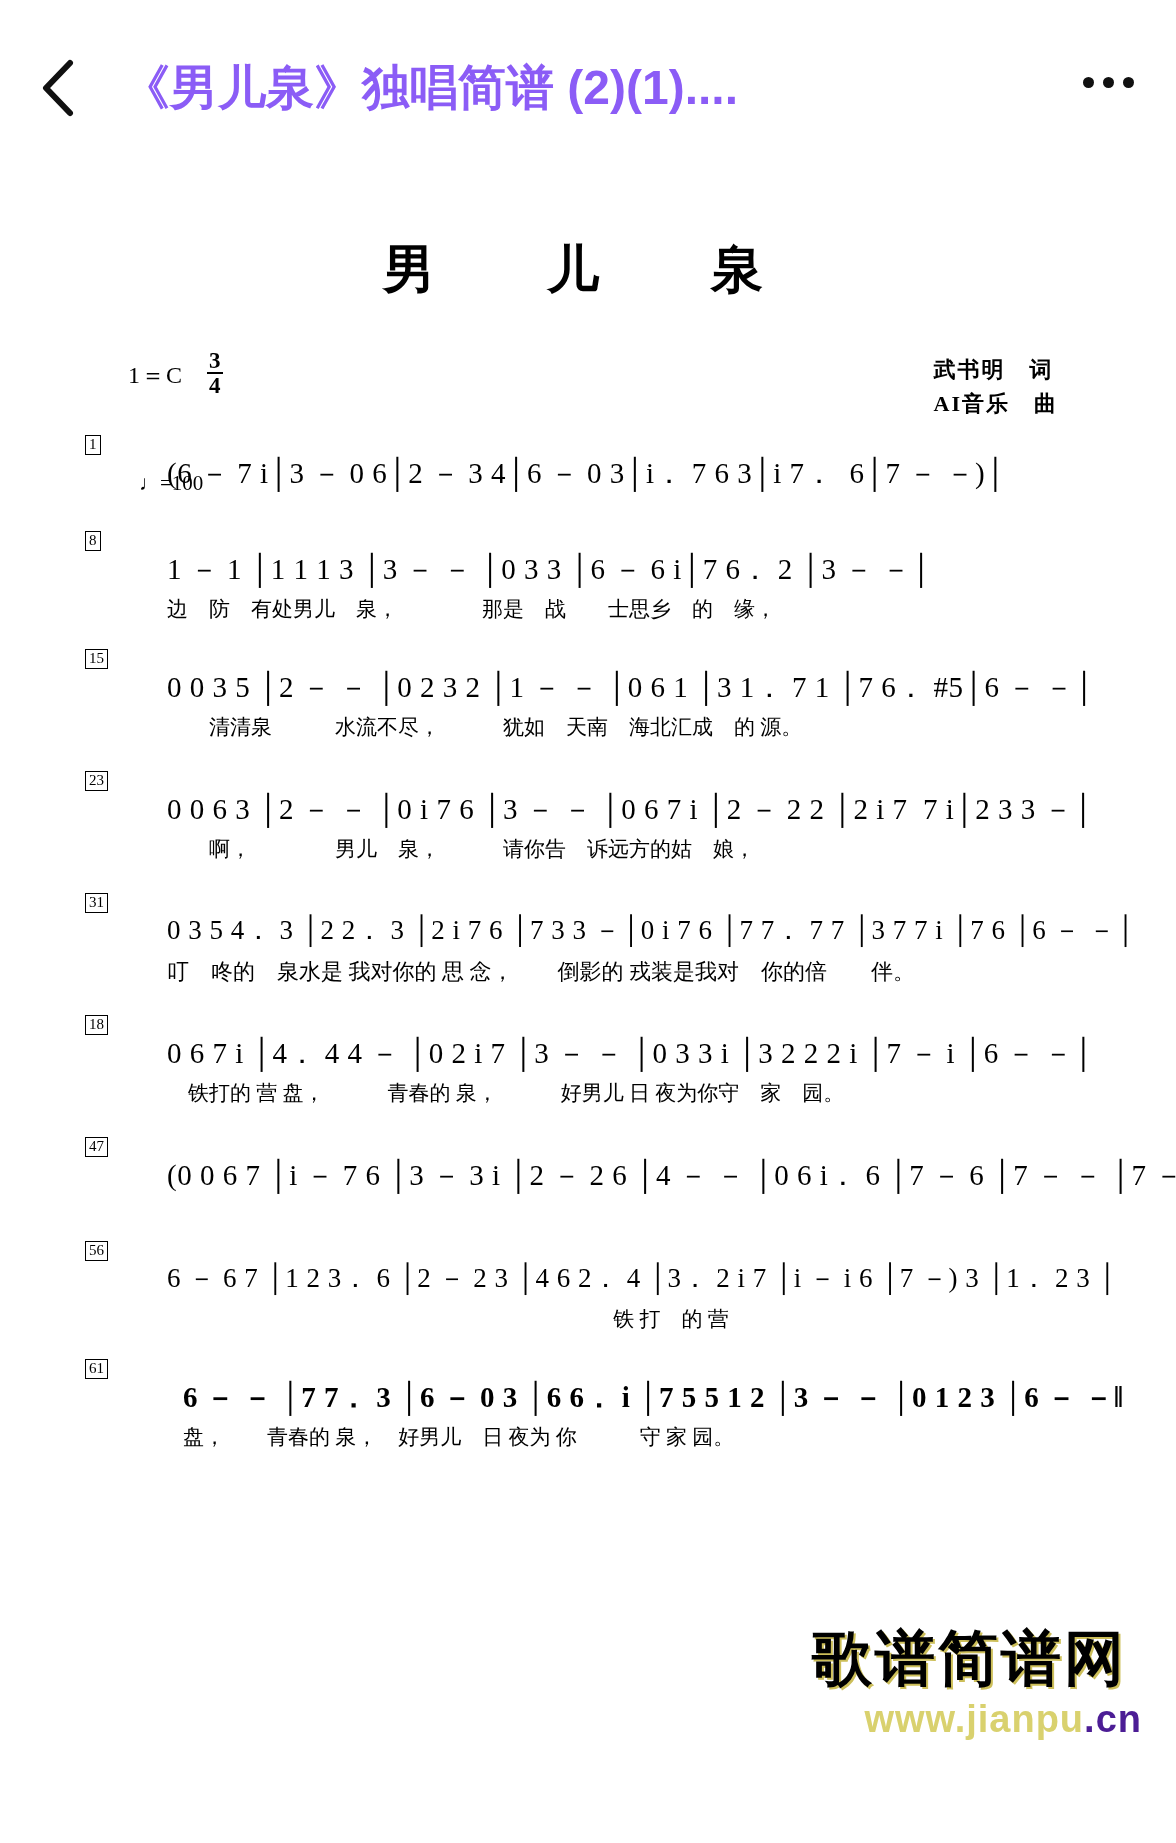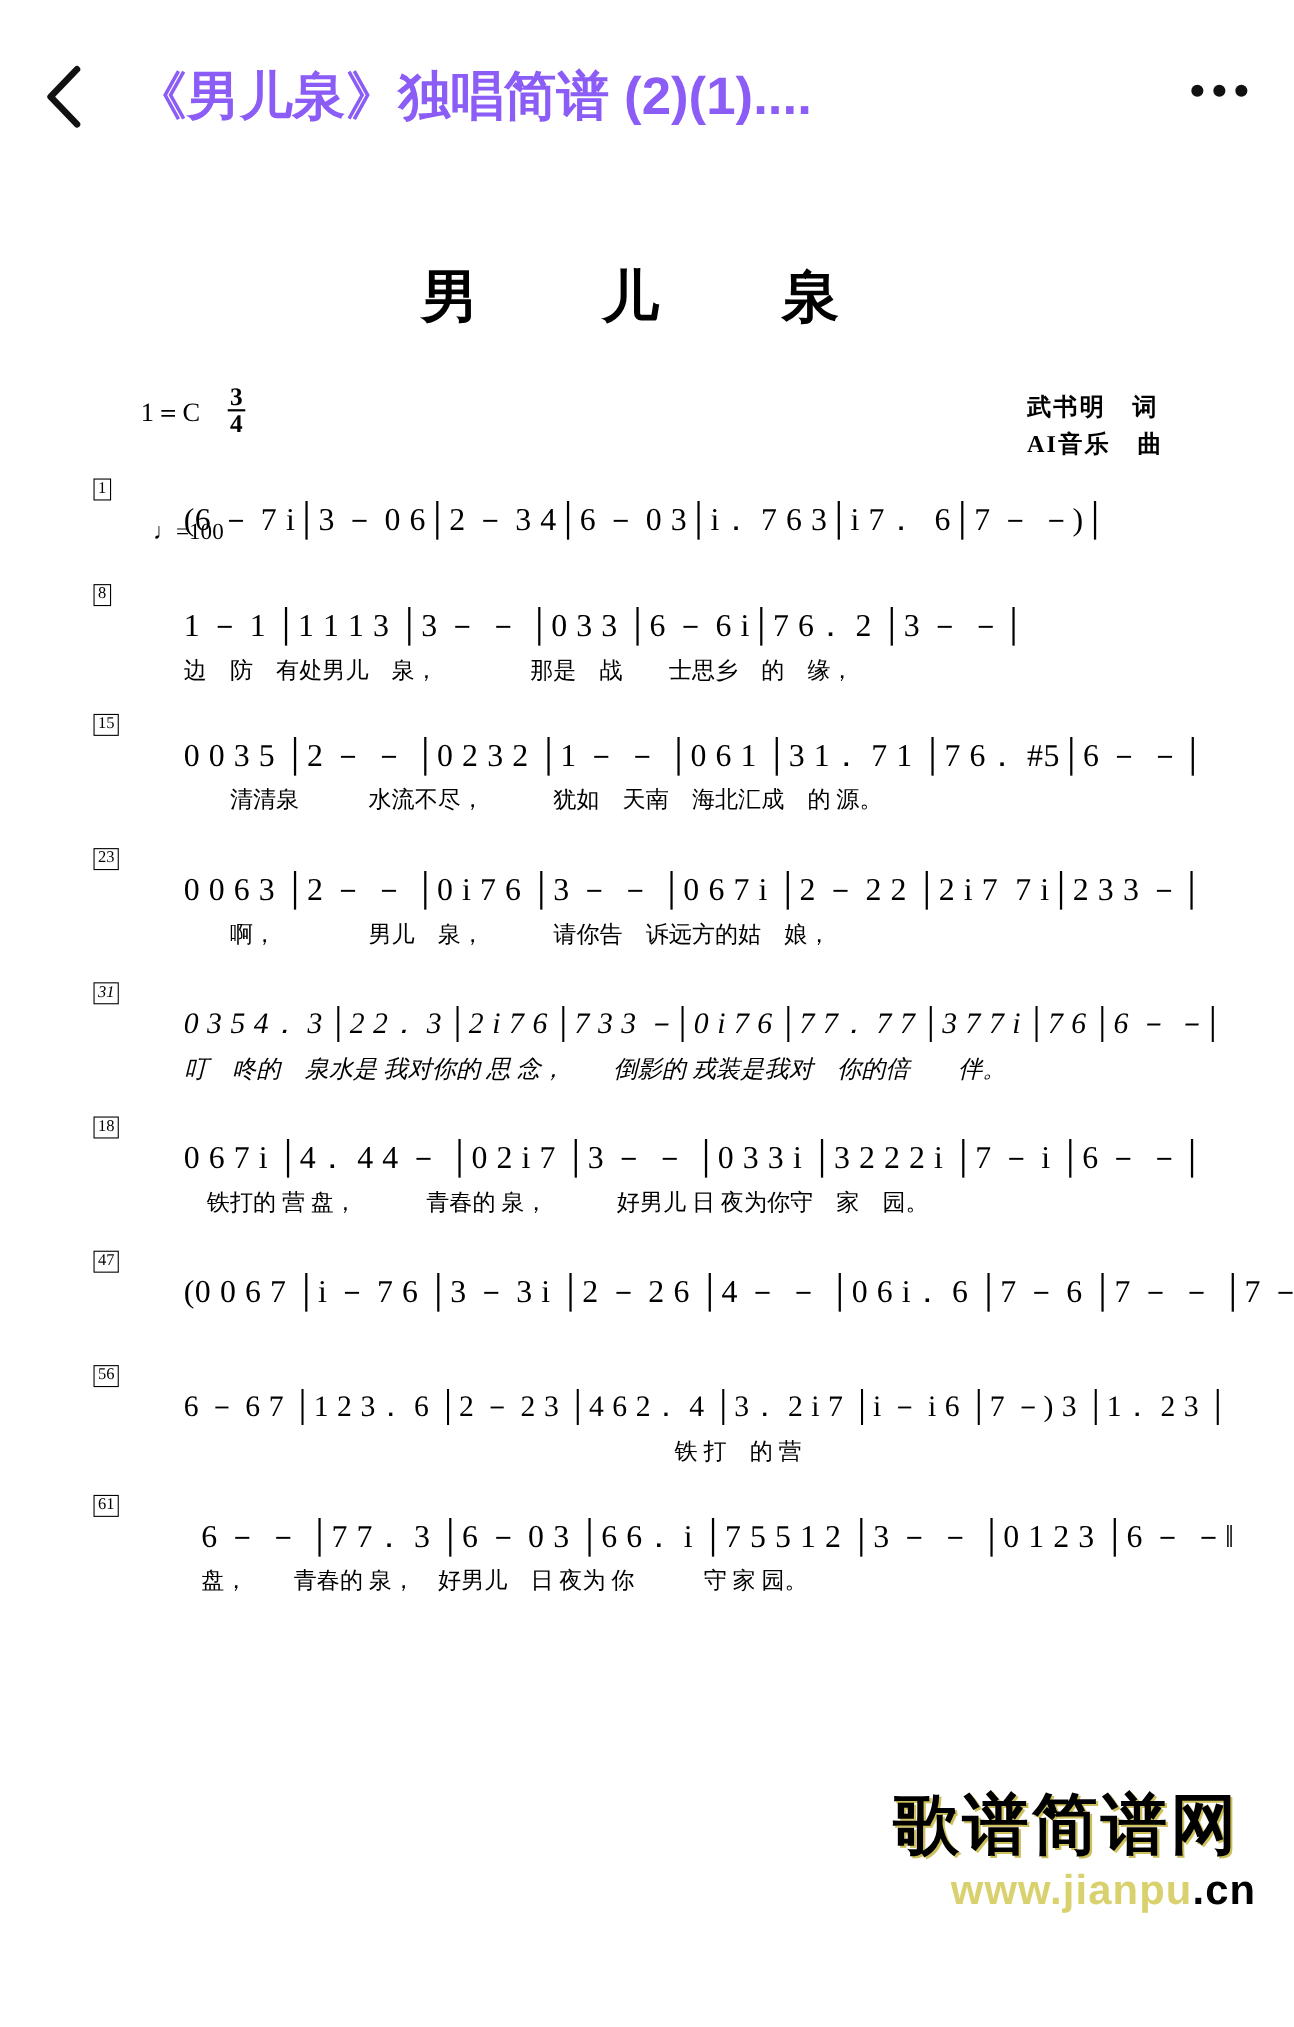--- a/index.html
+++ b/index.html
@@ -176,21 +176,21 @@
   }
   .wm-bottom {
     font-size: 38px;
     font-weight: 700;
     color: #d9d16e;
     letter-spacing: 1px;
     text-align: right;
     margin-top: 8px;
     font-family: "Liberation Sans", sans-serif;
   }
-  .wm-bottom .cn { color: #000000; }
+  .wm-bottom .cn { color: #4c1d95; }
 </style>
 </head>
 <body>
 
 <div class="appbar">
   <div class="back-btn">
     <span>
       <svg width="42" height="62" viewBox="0 0 42 62" aria-hidden="true">
         <polyline points="32,6 8,31 32,56" fill="none" stroke="#111" stroke-width="6" stroke-linecap="round" stroke-linejoin="round"></polyline>
       </svg>
@@ -237,21 +237,21 @@
     <div class="notes" style="position:absolute; left:84px; top:24px;">0 0 3 5 │2 － － │0 2 3 2 │1 － － │0 6 1 │3 1． 7 1 │7 6． #5│6 － －│</div>
     <div class="lyrics" style="position:absolute; left:84px; top:68px;">　　清清泉　　　水流不尽，　　　犹如　天南　海北汇成　的 源。</div>
   </div>
 
   <div class="system" style="height:122px;">
     <div class="barnum" style="left:2px; top:0;">23</div>
     <div class="notes" style="position:absolute; left:84px; top:24px;">0 0 6 3 │2 － － │0 i 7 6 │3 － － │0 6 7 i │2 － 2 2 │2 i 7  7 i│2 3 3 －│</div>
     <div class="lyrics" style="position:absolute; left:84px; top:68px;">　　啊，　　　　男儿　泉，　　　请你告　诉远方的姑　娘，</div>
   </div>
 
-  <div class="system" style="height:122px;font-style:italic;">
+  <div class="system" style="height:122px;">
     <div class="barnum" style="left:2px; top:0;">31</div>
     <div class="notes" style="position:absolute; left:84px; top:24px; font-size:27px;">0 3 5 4． 3 │2 2． 3 │2 i 7 6 │7 3 3 －│0 i 7 6 │7 7． 7 7 │3 7 7 i │7 6 │6 － －│</div>
     <div class="lyrics" style="position:absolute; left:84px; top:68px; font-size:22px;">叮　咚的　泉水是 我对你的 思 念，　　倒影的 戎装是我对　你的倍　　伴。</div>
   </div>
 
   <div class="system" style="height:122px;">
     <div class="barnum" style="left:2px; top:0;">18</div>
     <div class="notes" style="position:absolute; left:84px; top:24px;">0 6 7 i │4． 4 4 － │0 2 i 7 │3 － － │0 3 3 i │3 2 2 2 i │7 － i │6 － －│</div>
     <div class="lyrics" style="position:absolute; left:84px; top:68px;">　铁打的 营 盘，　　　青春的 泉，　　　好男儿 日 夜为你守　家　园。</div>
   </div>
@@ -262,21 +262,21 @@
   </div>
 
   <div class="system" style="height:118px;">
     <div class="barnum" style="left:2px; top:0;">56</div>
     <div class="notes" style="position:absolute; left:84px; top:24px; font-size:27px;">6 － 6 7 │1 2 3． 6 │2 － 2 3 │4 6 2． 4 │3． 2 i 7 │i － i 6 │7 －) 3 │1． 2 3 │</div>
     <div class="lyrics" style="position:absolute; left:84px; top:68px;">                                                                                     铁 打　的 营</div>
   </div>
 
   <div class="system" style="height:122px;">
     <div class="barnum" style="left:2px; top:0;">61</div>
-    <div class="notes" style="position:absolute; left:100px; top:24px;">6 － － │7 7． 3 │6 － 0 3 │6 6． i │7 5 5 1 2 │3 － － │0 1 2 3 │6 － －‖</div>
+    <div class="notes" style="position:absolute; left:100px; top:24px;font-weight:bold;">6 － － │7 7． 3 │6 － 0 3 │6 6． i │7 5 5 1 2 │3 － － │0 1 2 3 │6 － －‖</div>
     <div class="lyrics" style="position:absolute; left:100px; top:68px;">盘，　　青春的 泉，　好男儿　日 夜为 你　　　守 家 园。</div>
   </div>
 
   <div class="watermark">
     <div class="wm-top">歌谱简谱网</div>
     <div class="wm-bottom">
       <span>www.jianpu</span><span class="cn">.cn</span>
     </div>
   </div>
 

